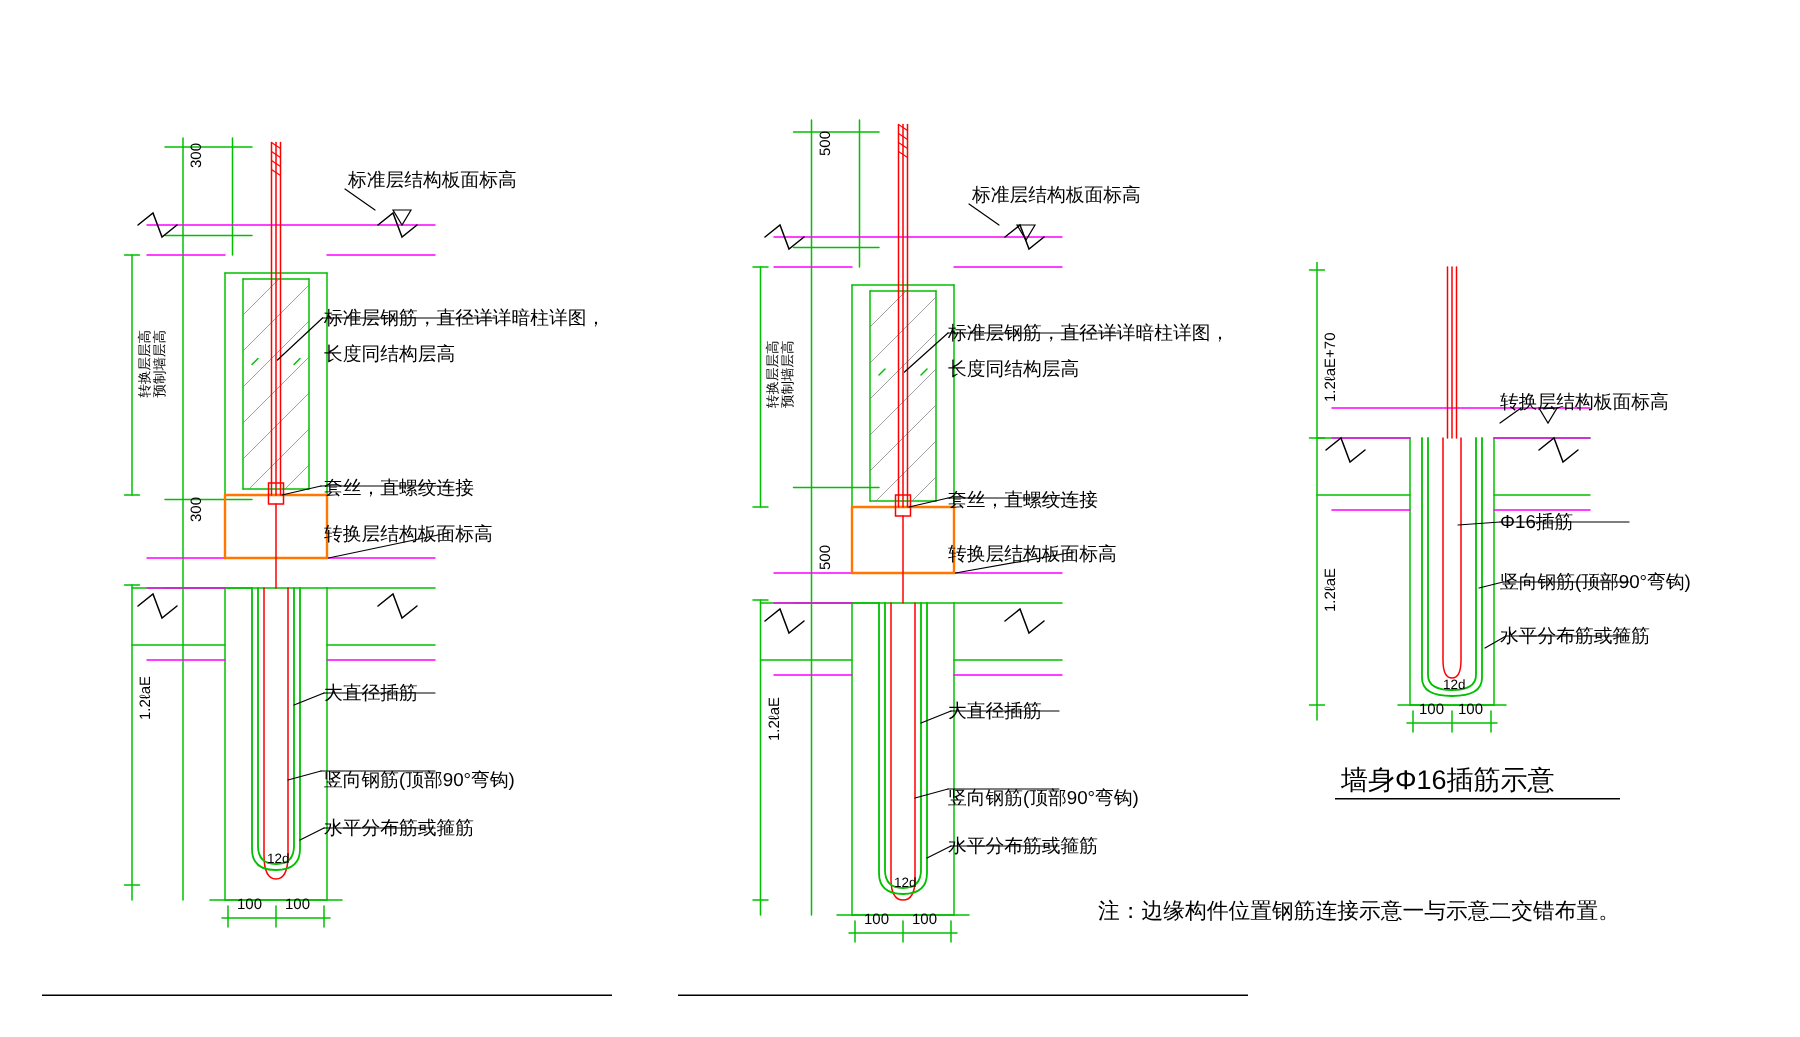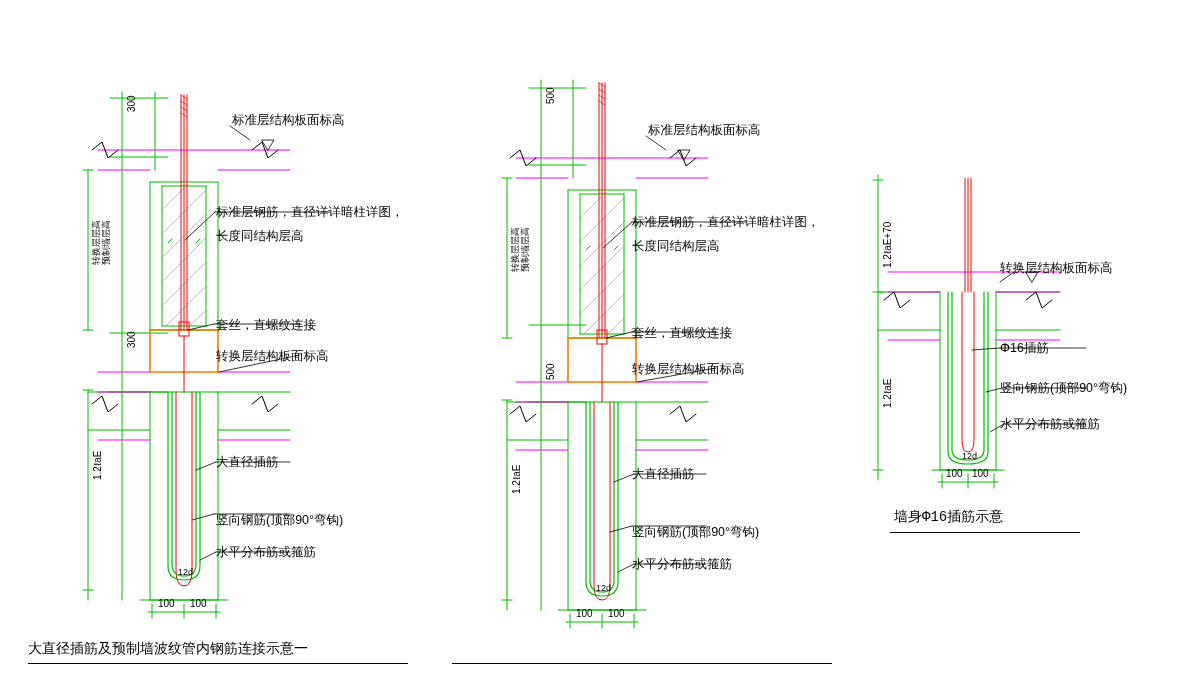--- a/index.html
+++ b/index.html
@@ -2,22 +2,22 @@
 <html><head>
 <meta charset="utf-8">
 <style>
   html,body{margin:0;padding:0;background:#ffffff;}
   body{width:1200px;height:691px;position:relative;overflow:hidden;
        font-family:"Liberation Sans","DejaVu Sans",sans-serif;color:#000;}
   .stage{position:absolute;left:0;top:0;width:1200px;height:691px;}
   svg.draw{position:absolute;left:0;top:0;width:1200px;height:691px;}
   .lbl{position:absolute;font-size:12.5px;line-height:1.35;white-space:nowrap;color:#000;}
   .lbl.tiny{font-size:9px;}
-  .title{position:absolute;font-size:14px;white-space:nowrap;color:#000;
-         font-family:Liberation Mono, monospace;}
+  .title{position:absolute;font-size:18px;white-space:nowrap;color:#000;
+         font-family:Liberation Sans, sans-serif;}
   .note{position:absolute;font-size:14.5px;white-space:nowrap;color:#000;
         font-family:"Liberation Serif","DejaVu Serif",serif;}
   .uline{position:absolute;background:#000;height:1px;}
   .dimtxt{position:absolute;font-size:10px;color:#000;white-space:nowrap;}
 </style>
 </head>
 <body>
 
 <div class="stage">
 
@@ -317,21 +317,20 @@
 
 <div class="lbl" style="left:232px;top:112px;">标准层结构板面标高</div>
 <div class="lbl" style="left:216px;top:204px;">标准层钢筋，直径详详暗柱详图，</div>
 <div class="lbl" style="left:216px;top:228px;">长度同结构层高</div>
 <div class="lbl" style="left:216px;top:317px;">套丝，直螺纹连接</div>
 <div class="lbl" style="left:216px;top:348px;">转换层结构板面标高</div>
 <div class="lbl" style="left:216px;top:454px;">大直径插筋</div>
 <div class="lbl" style="left:216px;top:512px;">竖向钢筋(顶部90°弯钩)</div>
 <div class="lbl" style="left:216px;top:544px;">水平分布筋或箍筋</div>
 
-<div class="title" style="left:28px;top:640px;">大直径插筋及预制墙波纹管内钢筋连接示意一</div>
 <div class="uline" style="left:28px;top:663px;width:380px;"></div>
 
 <div class="dimtxt" style="left:545px;top:104px;transform:rotate(-90deg);transform-origin:left top;">500</div>
 <div class="dimtxt" style="left:545px;top:380px;transform:rotate(-90deg);transform-origin:left top;">500</div>
 <div class="dimtxt" style="left:511px;top:494px;transform:rotate(-90deg);transform-origin:left top;">1.2ℓaE</div>
 <div class="lbl tiny" style="left:519px;top:272px;transform:rotate(-90deg);transform-origin:left top;">预制墙层高</div>
 <div class="lbl tiny" style="left:509px;top:272px;transform:rotate(-90deg);transform-origin:left top;">转换层层高</div>
 <div class="dimtxt" style="left:576px;top:608px;">100</div>
 <div class="dimtxt" style="left:608px;top:608px;">100</div>
 <div class="lbl tiny" style="left:596px;top:582px;">12d</div>
@@ -354,14 +353,15 @@
 <div class="lbl tiny" style="left:962px;top:450px;">12d</div>
 
 <div class="lbl" style="left:1000px;top:260px;">转换层结构板面标高</div>
 <div class="lbl" style="left:1000px;top:340px;">Φ16插筋</div>
 <div class="lbl" style="left:1000px;top:380px;">竖向钢筋(顶部90°弯钩)</div>
 <div class="lbl" style="left:1000px;top:416px;">水平分布筋或箍筋</div>
 
 <div class="title" style="left:894px;top:508px;">墙身Φ16插筋示意</div>
 <div class="uline" style="left:890px;top:532px;width:190px;"></div>
 
+<div class="note" style="left:732px;top:598px;">注：边缘构件位置钢筋连接示意一与示意二交错布置。</div>
 
 </div>
 
 </body></html>

